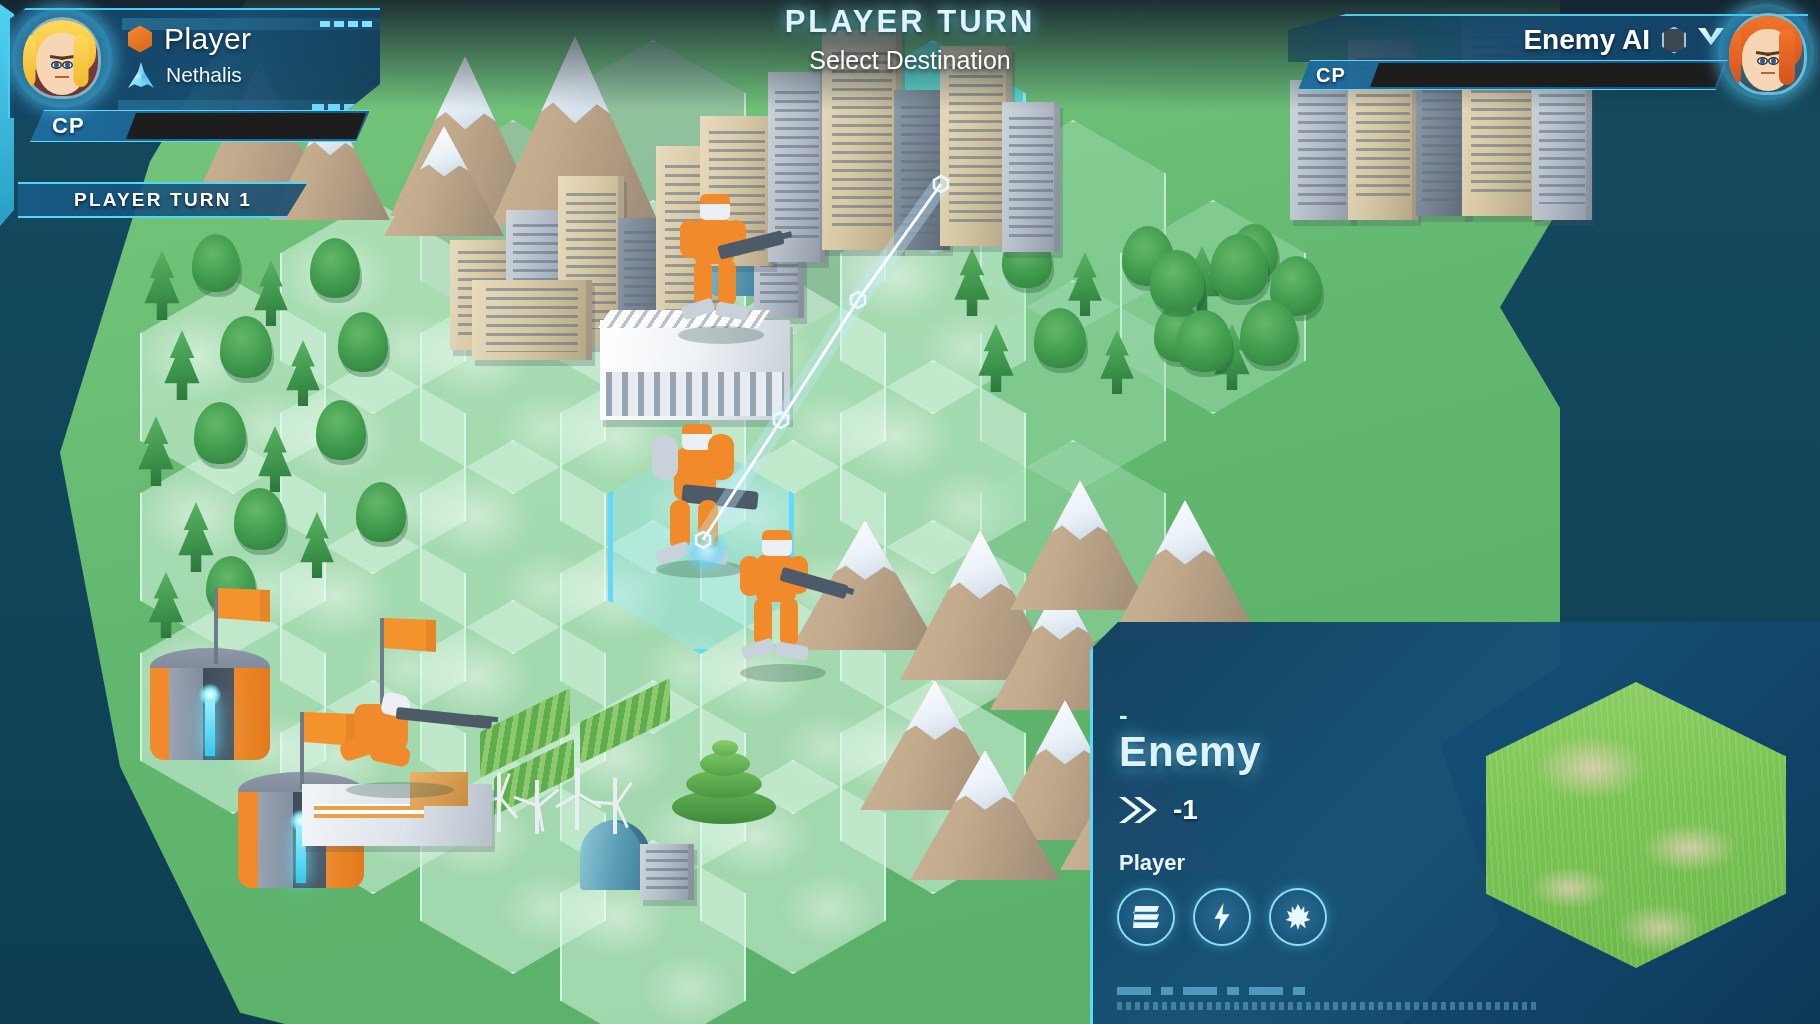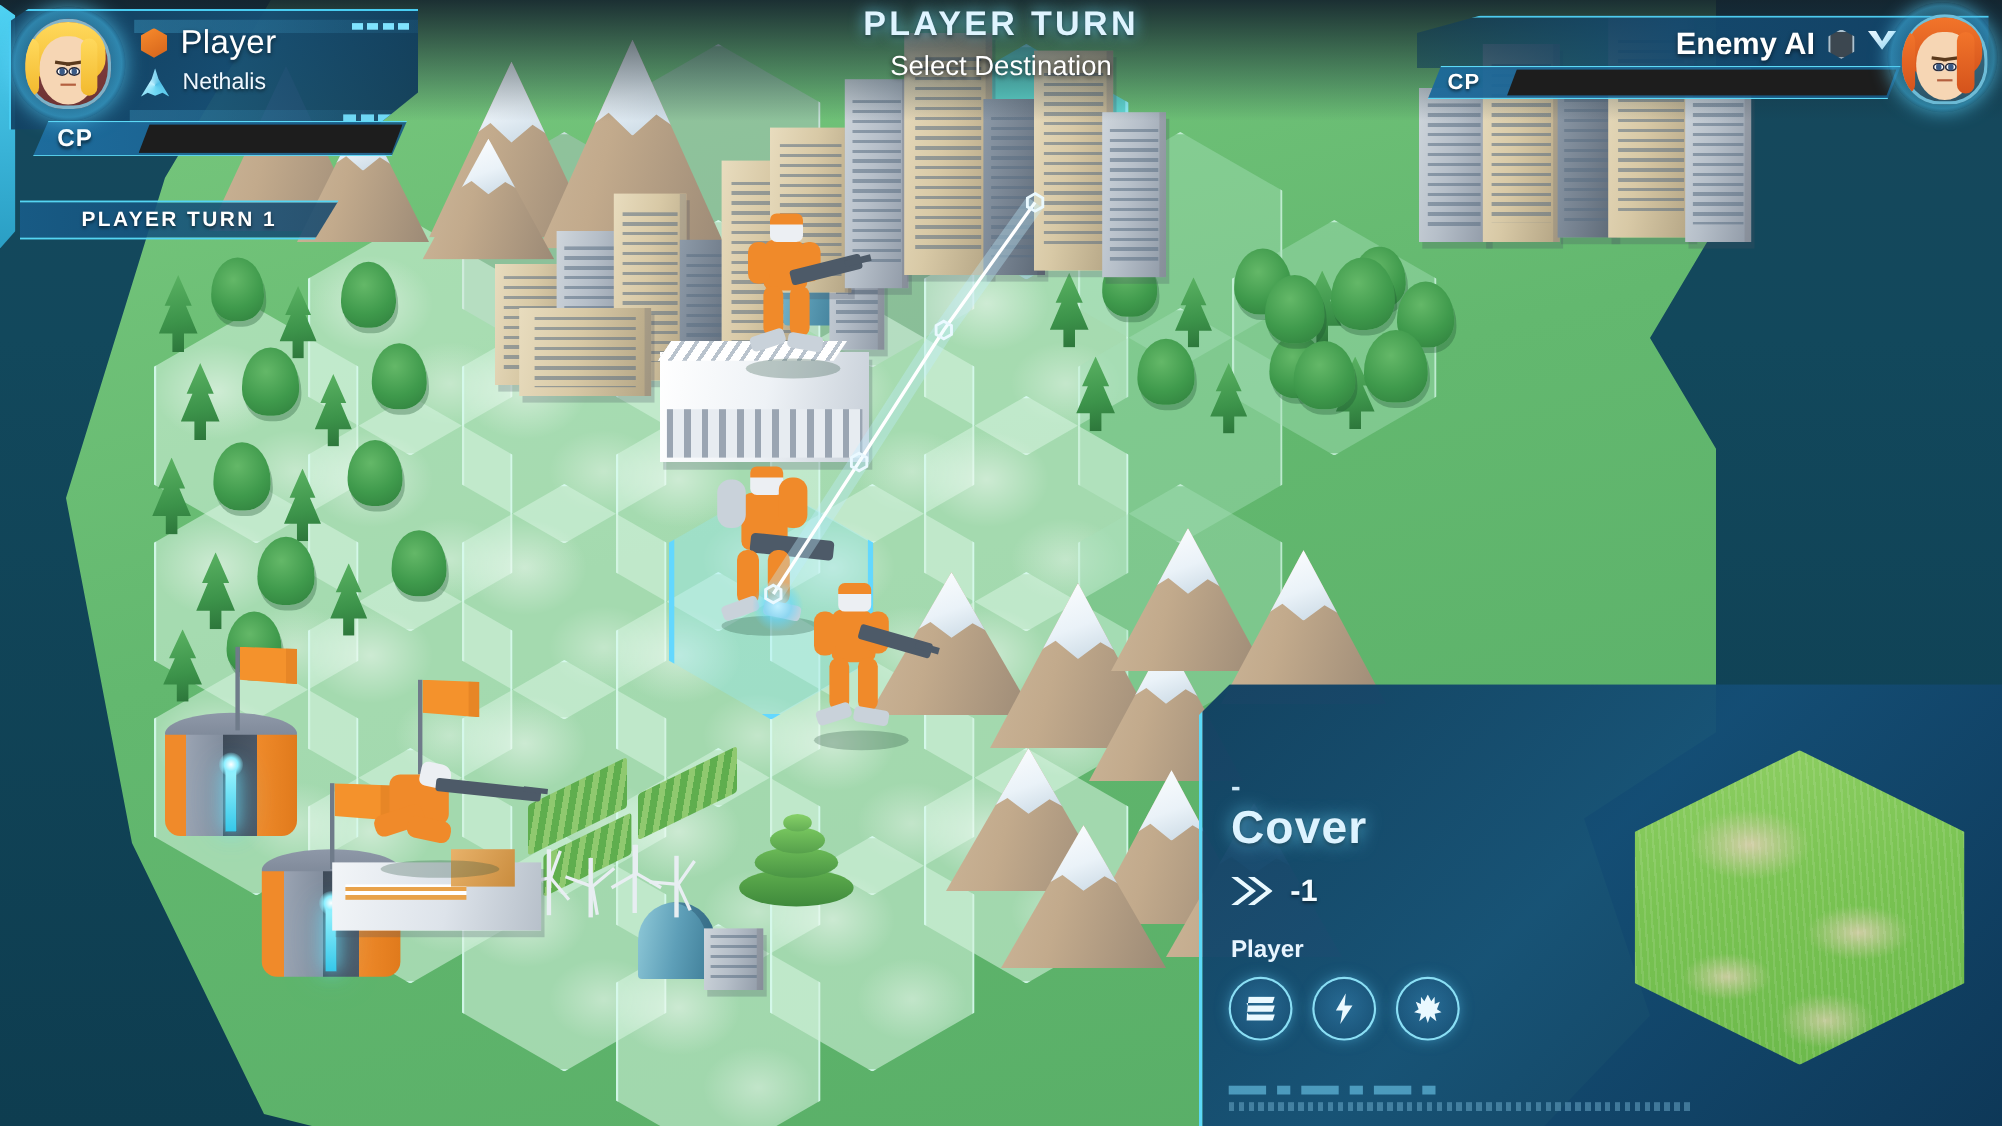--- a/index.html
+++ b/index.html
@@ -943,21 +943,21 @@
         </div>
         <div class="hair-side l hair red" style="top:20%; height:56px; width:16px; left:4px; border-radius:8px;"></div>
         <div class="hair-side r hair red" style="top:20%; height:56px; width:16px; right:4px; left:auto; border-radius:8px;"></div>
       </div>
     </div>
   </div>
 
   <div id="terrain-panel" class="hud">
 
     <div id="tp-dash">-</div>
-    <div id="tp-name">Cover</div>
+    <div id="tp-name">Enemy</div>
 
     <div id="tp-move">
       <span class="dbl-arrow"></span>
       <span id="tp-move-val">-1</span>
     </div>
 
     <div id="tp-cover-label">Player</div>
     <div id="tp-cover-icons">
       <span class="cover-icon">
         <span class="ci-bars ci-glyph"></span>

